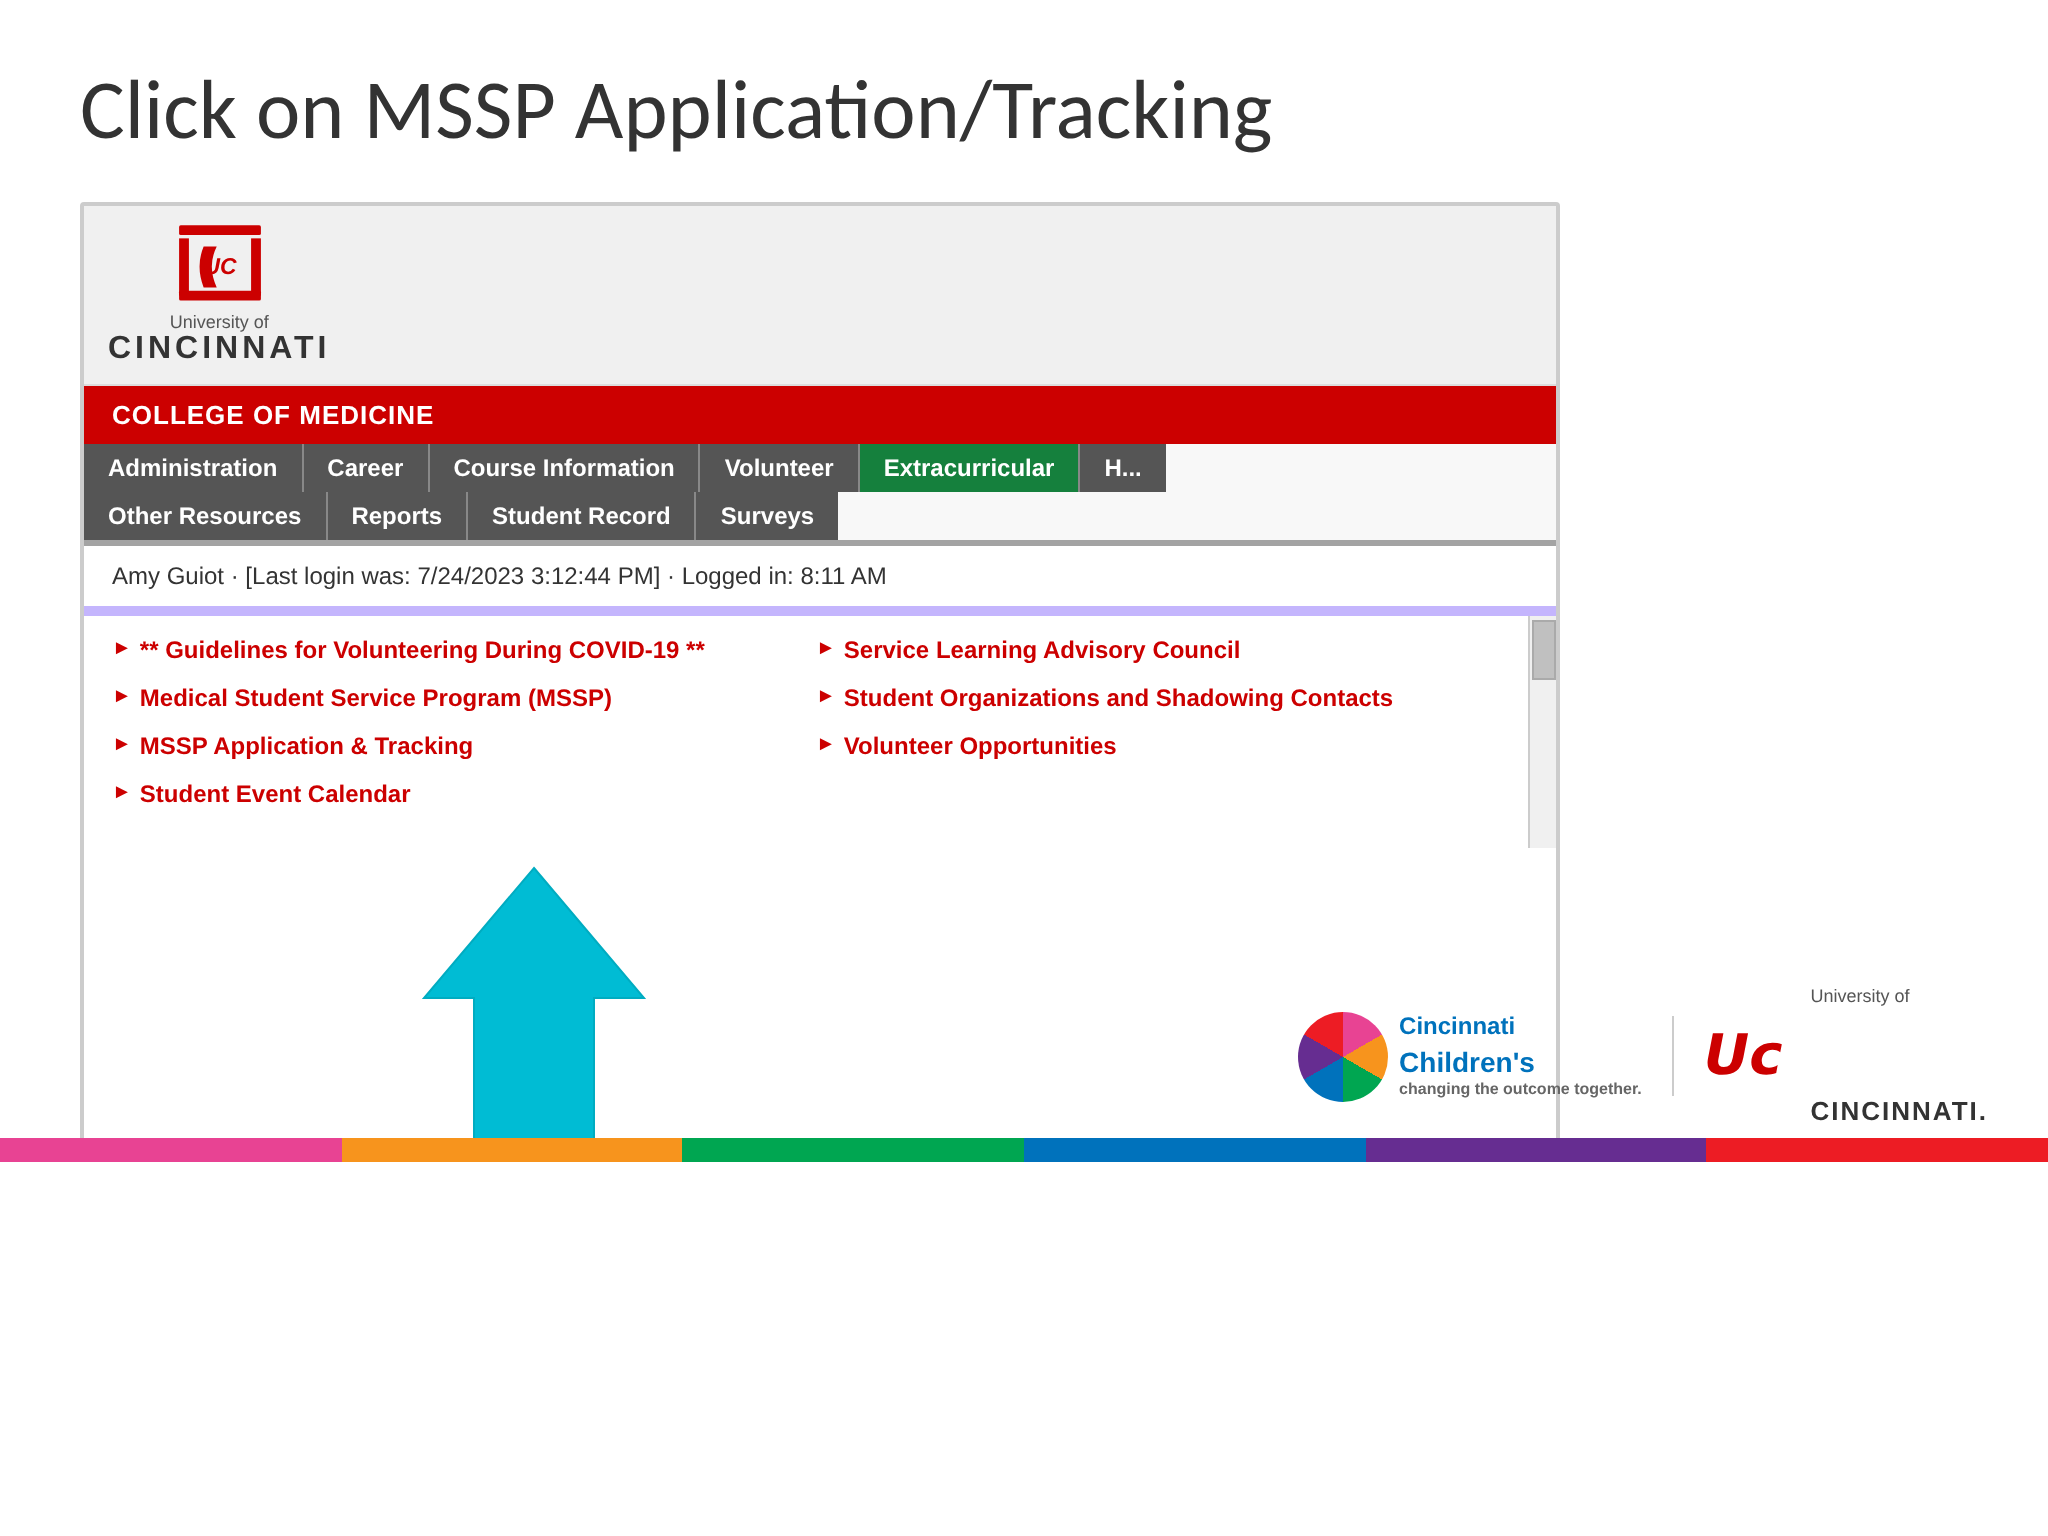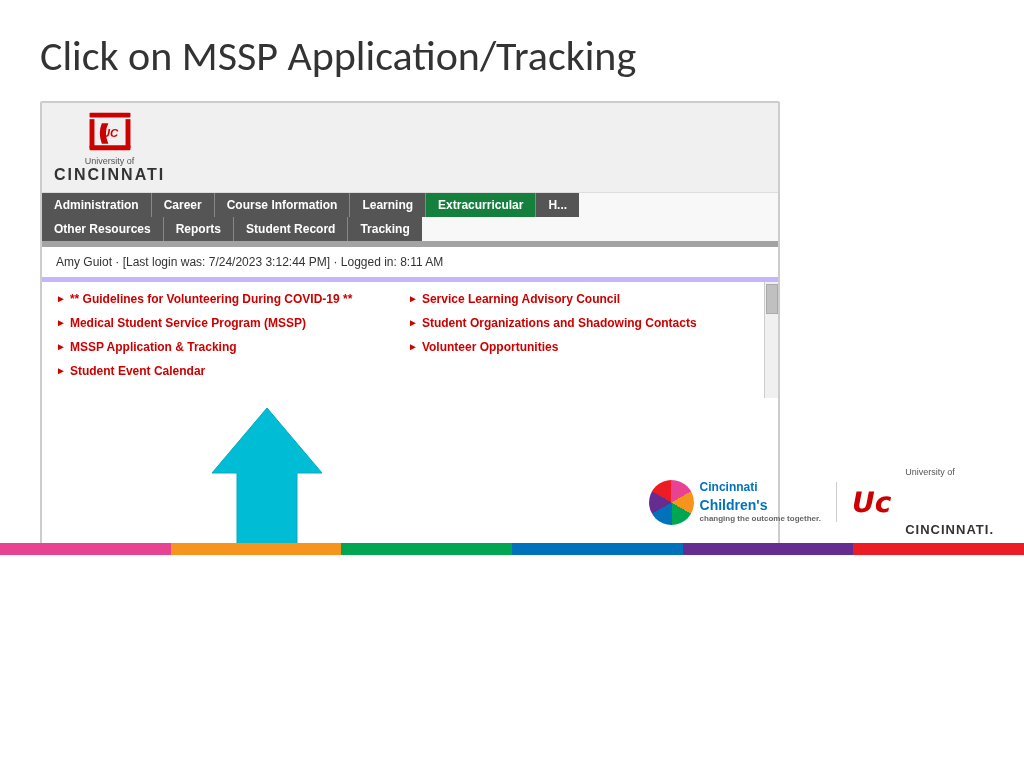--- a/index.html
+++ b/index.html
@@ -56,21 +56,21 @@
       color: white;
       font-size: 13px;
       font-weight: bold;
       padding: 7px 14px;
       letter-spacing: 0.5px;
     }
 
     
     .nav-bar {
       background: #f8f8f8;
-      border-bottom: 6px solid #a3a3a3;
+      border-bottom: 3px solid #a3a3a3;
     }
 
     .nav-row {
       display: flex;
       flex-wrap: nowrap;
     }
 
     .nav-item {
       background: #555555;
       color: white;
@@ -213,35 +213,36 @@
           <path d="M20 15 Q15 27 20 40 L28 40 Q22 27 28 15 Z" fill="#cc0000"></path>
           <text x="30" y="32" font-size="14" font-weight="bold" fill="#cc0000" text-anchor="middle" font-style="italic">UC</text>
         </svg>
         <div style="text-align:center;">
           <div style="font-size:9px; color:#555;">University of</div>
           <div style="font-size:16px; font-weight:bold; color:#333; letter-spacing:2px;">CINCINNATI</div>
         </div>
       </div>
     </div>
 
+    <div class="red-banner">COLLEGE OF MEDICINE</div>
 
     <div class="nav-bar">
       <div class="nav-row">
         <div class="nav-item">Administration</div>
         <div class="nav-item">Career</div>
         <div class="nav-item">Course Information</div>
-        <div class="nav-item">Learning</div>
+        <div class="nav-item">Volunteer</div>
         <div class="nav-item active">Extracurricular</div>
         <div class="nav-item">H...</div>
       </div>
       <div class="nav-row">
         <div class="nav-item">Other Resources</div>
         <div class="nav-item">Reports</div>
         <div class="nav-item">Student Record</div>
-        <div class="nav-item">Tracking</div>
+        <div class="nav-item">Surveys</div>
       </div>
     </div>
 
     <div class="user-info">Amy Guiot · [Last login was: 7/24/2023 3:12:44 PM] · Logged in: 8:11 AM</div>
 
     <div style="display:flex;">
       <div class="content-area" style="flex:1;">
         <div class="content-left">
           <div class="content-link">
             <span class="arrow">►</span>

